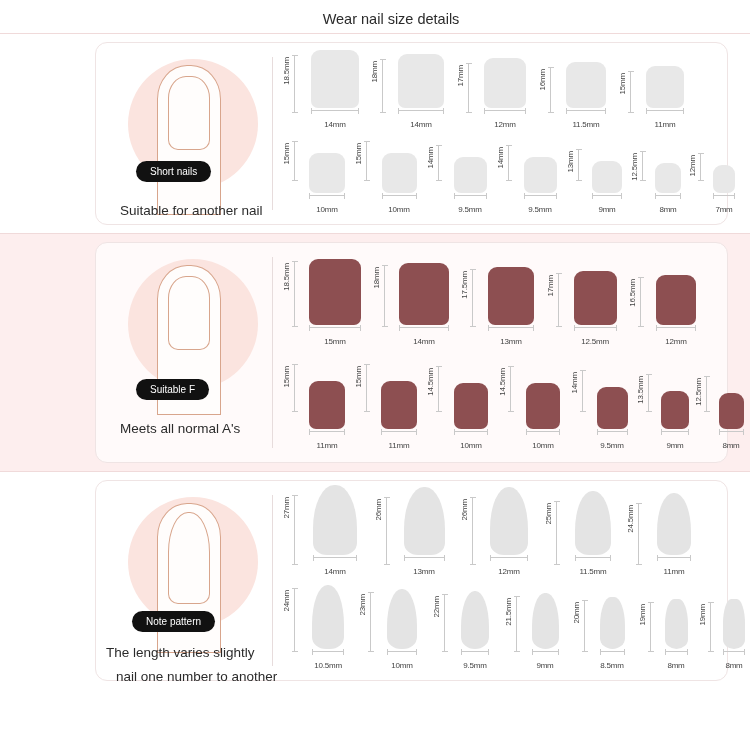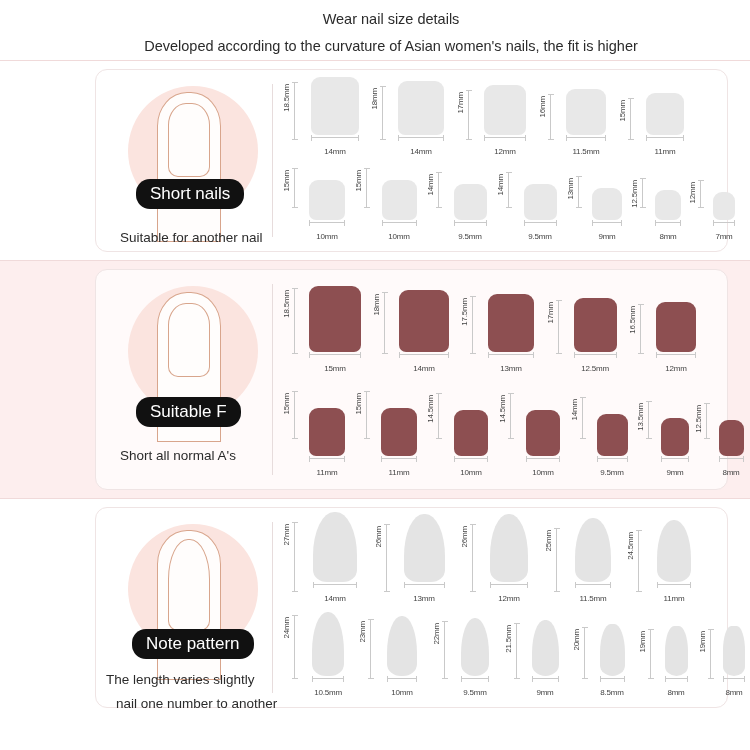--- a/index.html
+++ b/index.html
@@ -105,21 +105,21 @@
     border-top-right-radius: 20px 40px;
   }
   .pill {
     position: absolute;
     left: 26px;
     bottom: 34px;
     background: #111111;
     color: #ffffff;
     border-radius: 14px;
     padding: 5px 14px;
-    font-size: 17px;
+    font-size: 10px;
     white-space: nowrap;
   }
   .caption {
     position: absolute;
     left: 10px;
     bottom: -2px;
     font-size: 13.5px;
     color: #2b2b2b;
     white-space: nowrap;
   }
@@ -227,21 +227,20 @@
   .hbar:before { top: 0; }
   .hbar:after { bottom: 0; }
 </style>
 </head>
 <body>
 
 <div class="page">
 
   <div class="header">
     <div class="line">Wear nail size details</div>
-    <div class="line">Developed according to the curvature of Asian women's nails, the fit is higher</div>
   </div>
 
   <div class="section s1">
     <div class="card">
       <div class="finger-wrap">
         <div class="blob"></div>
         <div class="finger">
           <div class="nailplate"></div>
         </div>
         <div class="pill">Short nails</div>
@@ -353,21 +352,21 @@
   </div>
 
   <div class="section s2">
     <div class="card">
       <div class="finger-wrap">
         <div class="blob"></div>
         <div class="finger">
           <div class="nailplate"></div>
         </div>
         <div class="pill" style="bottom:54px;">Suitable F</div>
-        <div class="caption" style="bottom:18px;">Short all normal A's</div>
+        <div class="caption" style="bottom:18px;">Meets all normal A's</div>
       </div>
       <div class="vdiv"></div>
       <div class="grid">
         <div class="row r1">
           <div class="hlabel" style="left:0px; top:14px;">18.5mm</div>
           <div class="hbar" style="left:12px; top:12px; height:66px;"></div>
           <div class="cell" style="left:20px; width:66px; bottom:6px;">
             <div class="nail dark" style="width:52px;height:66px;"></div>
             <div class="wbar" style="width:52px;"></div>
             <div class="wlabel">15mm</div>

